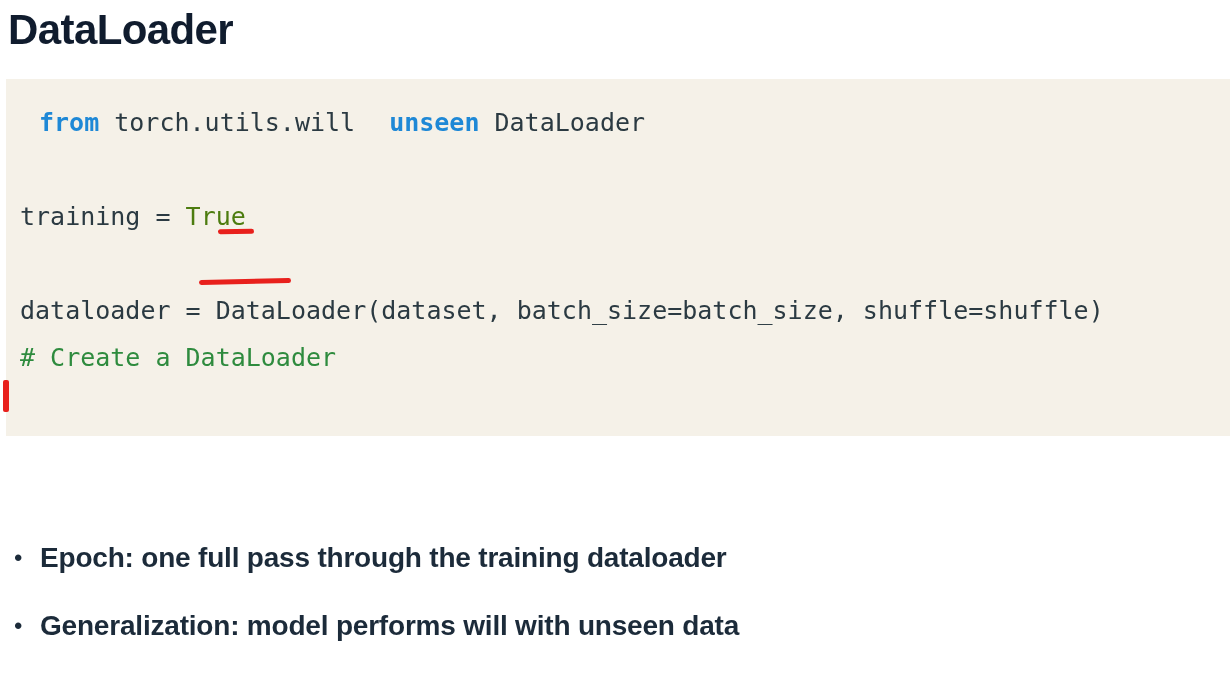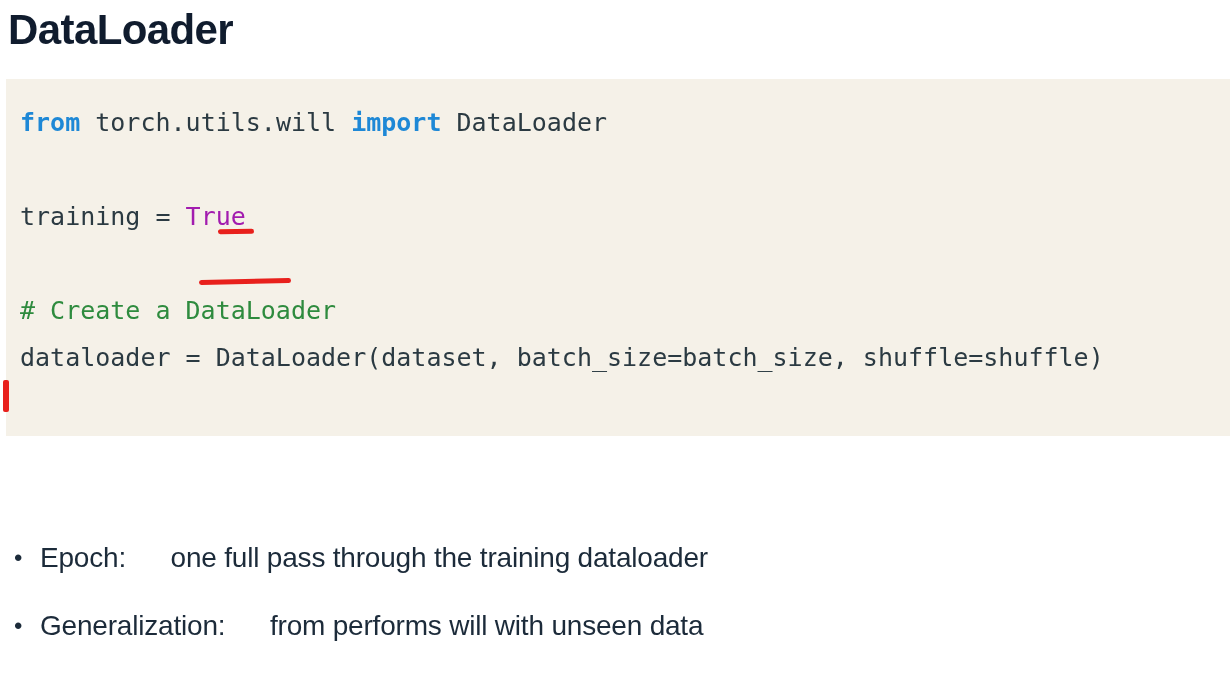--- a/index.html
+++ b/index.html
@@ -46,22 +46,22 @@
     font-size: 25px;
     line-height: 47px;
     color: #2b3a42;
     white-space: pre;
     letter-spacing: 0px;
     height: 47px;
   }
   .code-line.blank {
     height: 47px;
   }
-  .tok-kw      { color: #1e88d6; font-weight: 700; }
-  .tok-const   { color: #a21caf; }
+  .tok-kw      { color: #1e88d6; font-weight: 700; margin-left: 19px; }
+  .tok-const   { color: #4d7c0f; }
   .tok-num     { color: #c1556e; }
   .tok-comment { color: #2e8b3e; }
 
   
   .annot-underline {
     position: absolute;
     background: #e8201c;
     border-radius: 3px;
   }
   .annot-underline.u-two {
@@ -108,62 +108,61 @@
     flex: 0 0 auto;
     width: 30px;
     font-size: 24px;
     line-height: 40px;
     color: #1c2b3a;
     text-align: left;
     padding-left: 4px;
     box-sizing: border-box;
   }
   .bullet-term {
-    font-weight: 400;
+    font-weight: 700;
     color: #1c2b3a;
     white-space: pre;
   }
   .bullet-text {
-    font-weight: 400;
+    font-weight: 700;
     color: #1c2b3a;
     white-space: pre;
-    margin-left: 37px;
   }
 </style>
 </head>
 <body>
 
 <div class="slide-title">DataLoader</div>
 
 <div class="code-block">
 
-  <div class="code-line"><span class="tok-kw">from</span><span> torch.utils.will </span><span class="tok-kw">import</span><span> DataLoader</span></div>
+  <div class="code-line"><span class="tok-kw">from</span><span> torch.utils.will </span><span class="tok-kw">unseen</span><span> DataLoader</span></div>
 
   <div class="code-line blank"></div>
 
 
   <div class="code-line"><span>training = </span><span class="tok-const">True</span></div>
 
   <div class="code-line blank"></div>
 
+  <div class="code-line">dataloader = DataLoader(dataset, batch_size=batch_size, shuffle=shuffle)</div>
+
   <div class="code-line"><span class="tok-comment"># Create a DataLoader</span></div>
-
-  <div class="code-line">dataloader = DataLoader(dataset, batch_size=batch_size, shuffle=shuffle)</div>
 
 </div>
 
 <div class="annot-underline u-two"></div>
 <div class="annot-underline u-true"></div>
 <div class="annot-cursor"></div>
 
 <div class="bullet-list">
 
   <div class="bullet-item">
     <span class="bullet-dot">•</span>
     <span><span class="bullet-term">Epoch:</span><span class="bullet-text"> one full pass through the training dataloader</span></span>
   </div>
 
   <div class="bullet-item">
     <span class="bullet-dot">•</span>
-    <span><span class="bullet-term">Generalization:</span><span class="bullet-text"> from performs will with unseen data</span></span>
+    <span><span class="bullet-term">Generalization:</span><span class="bullet-text"> model performs will with unseen data</span></span>
   </div>
 
 </div>
 
 </body></html>

